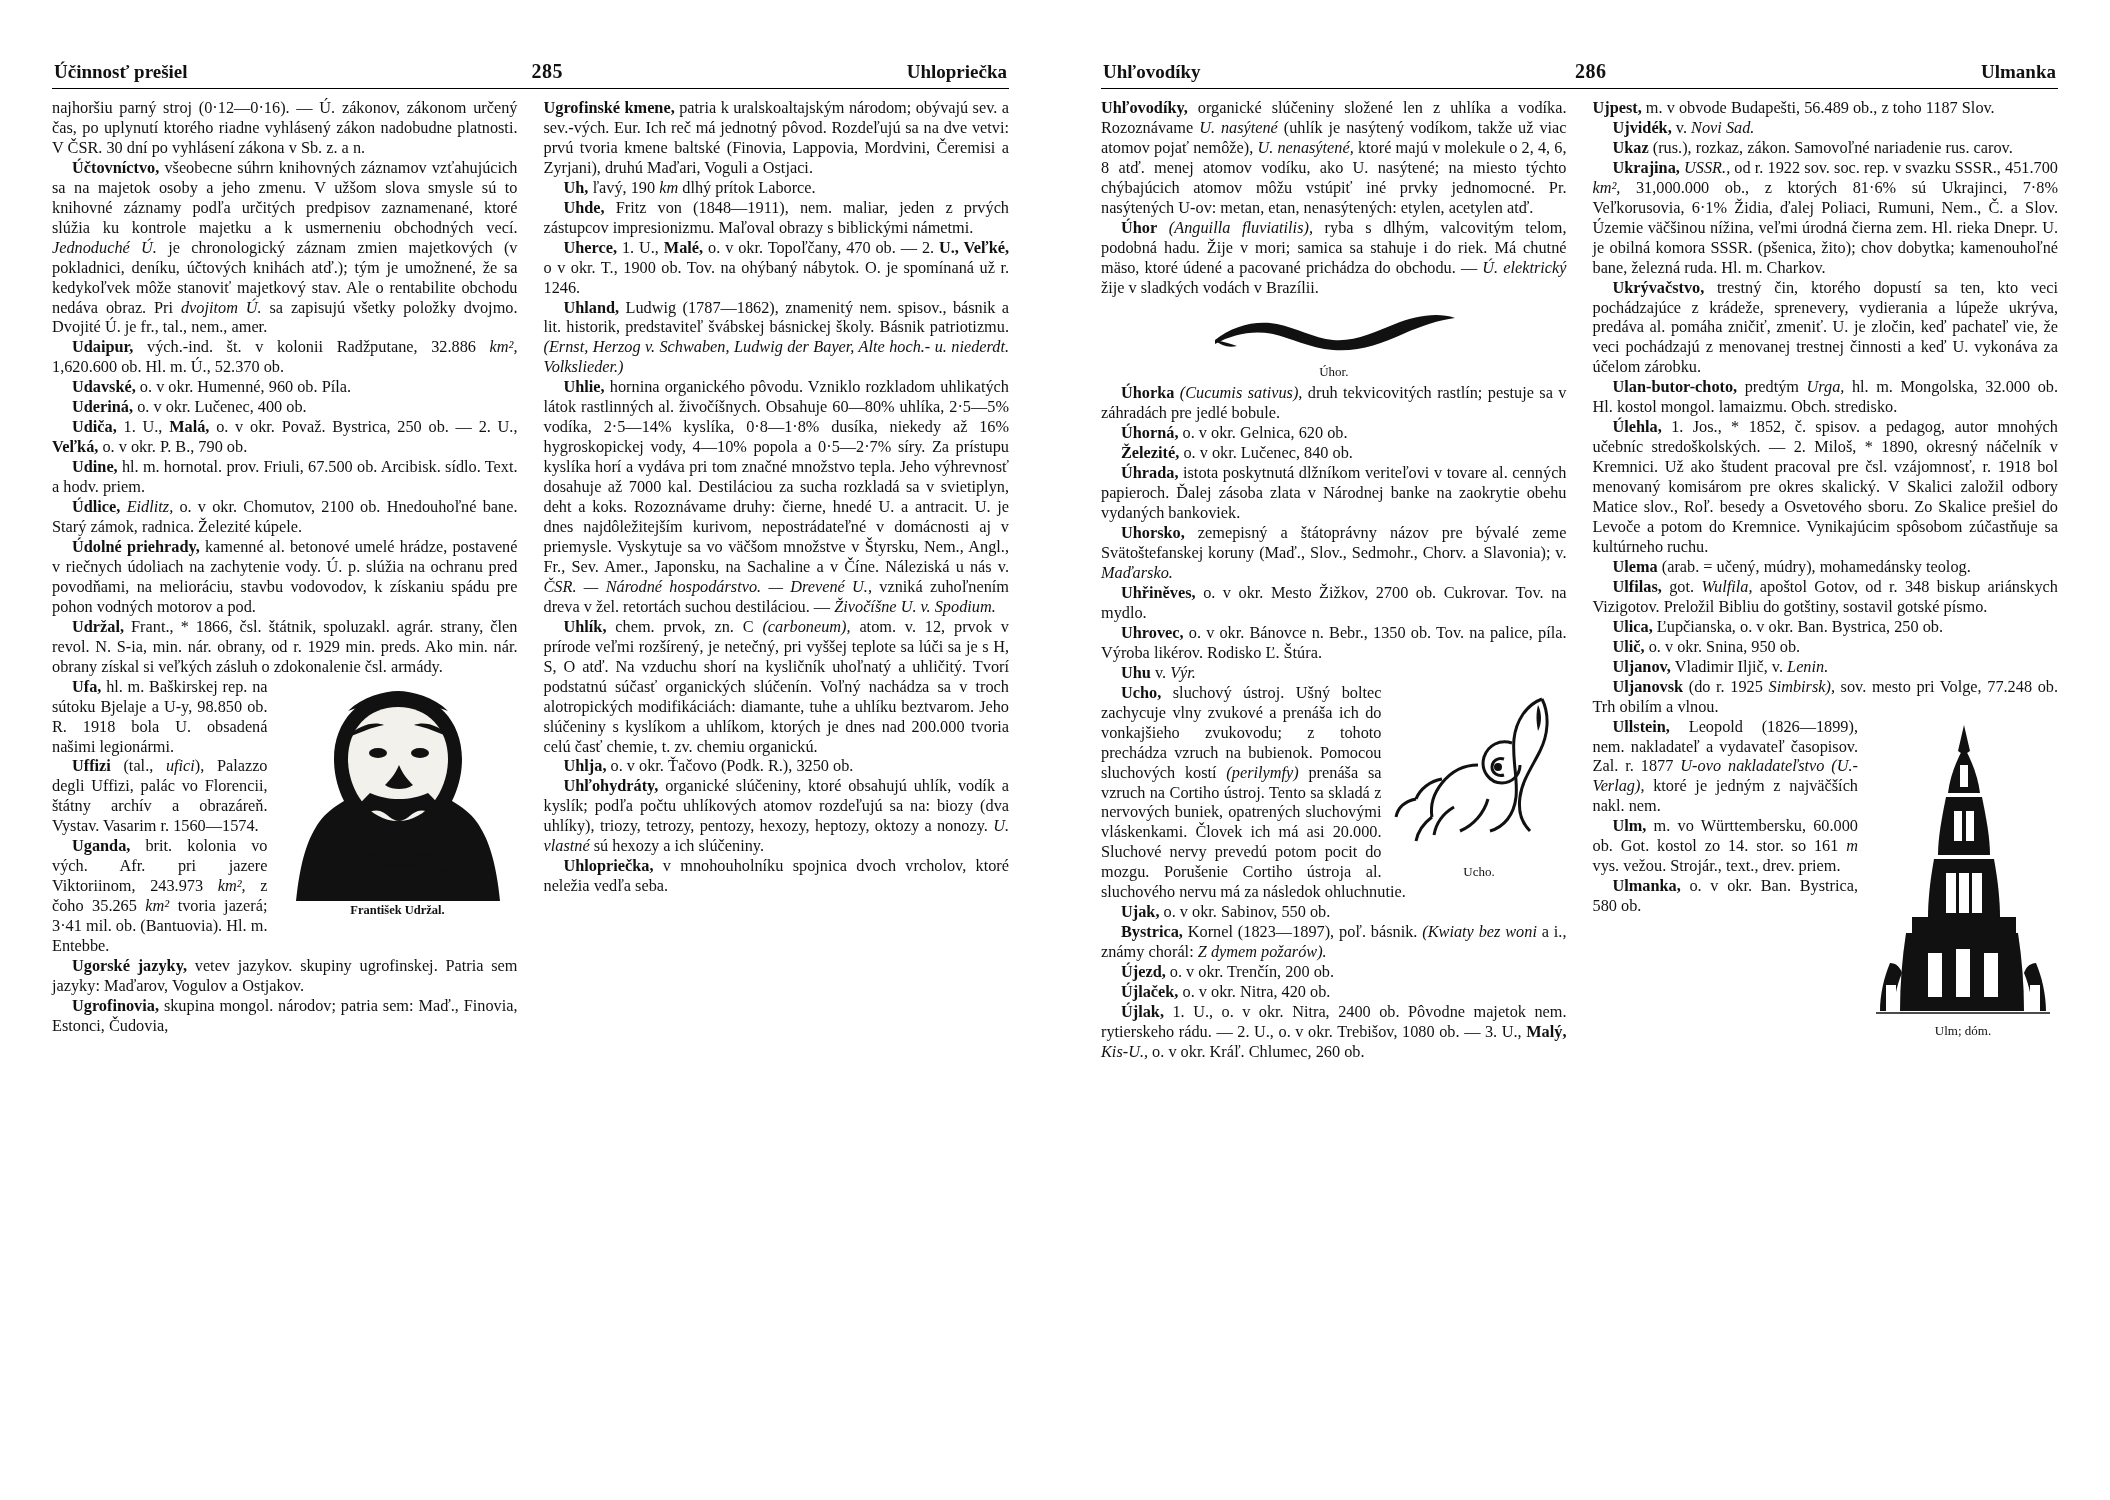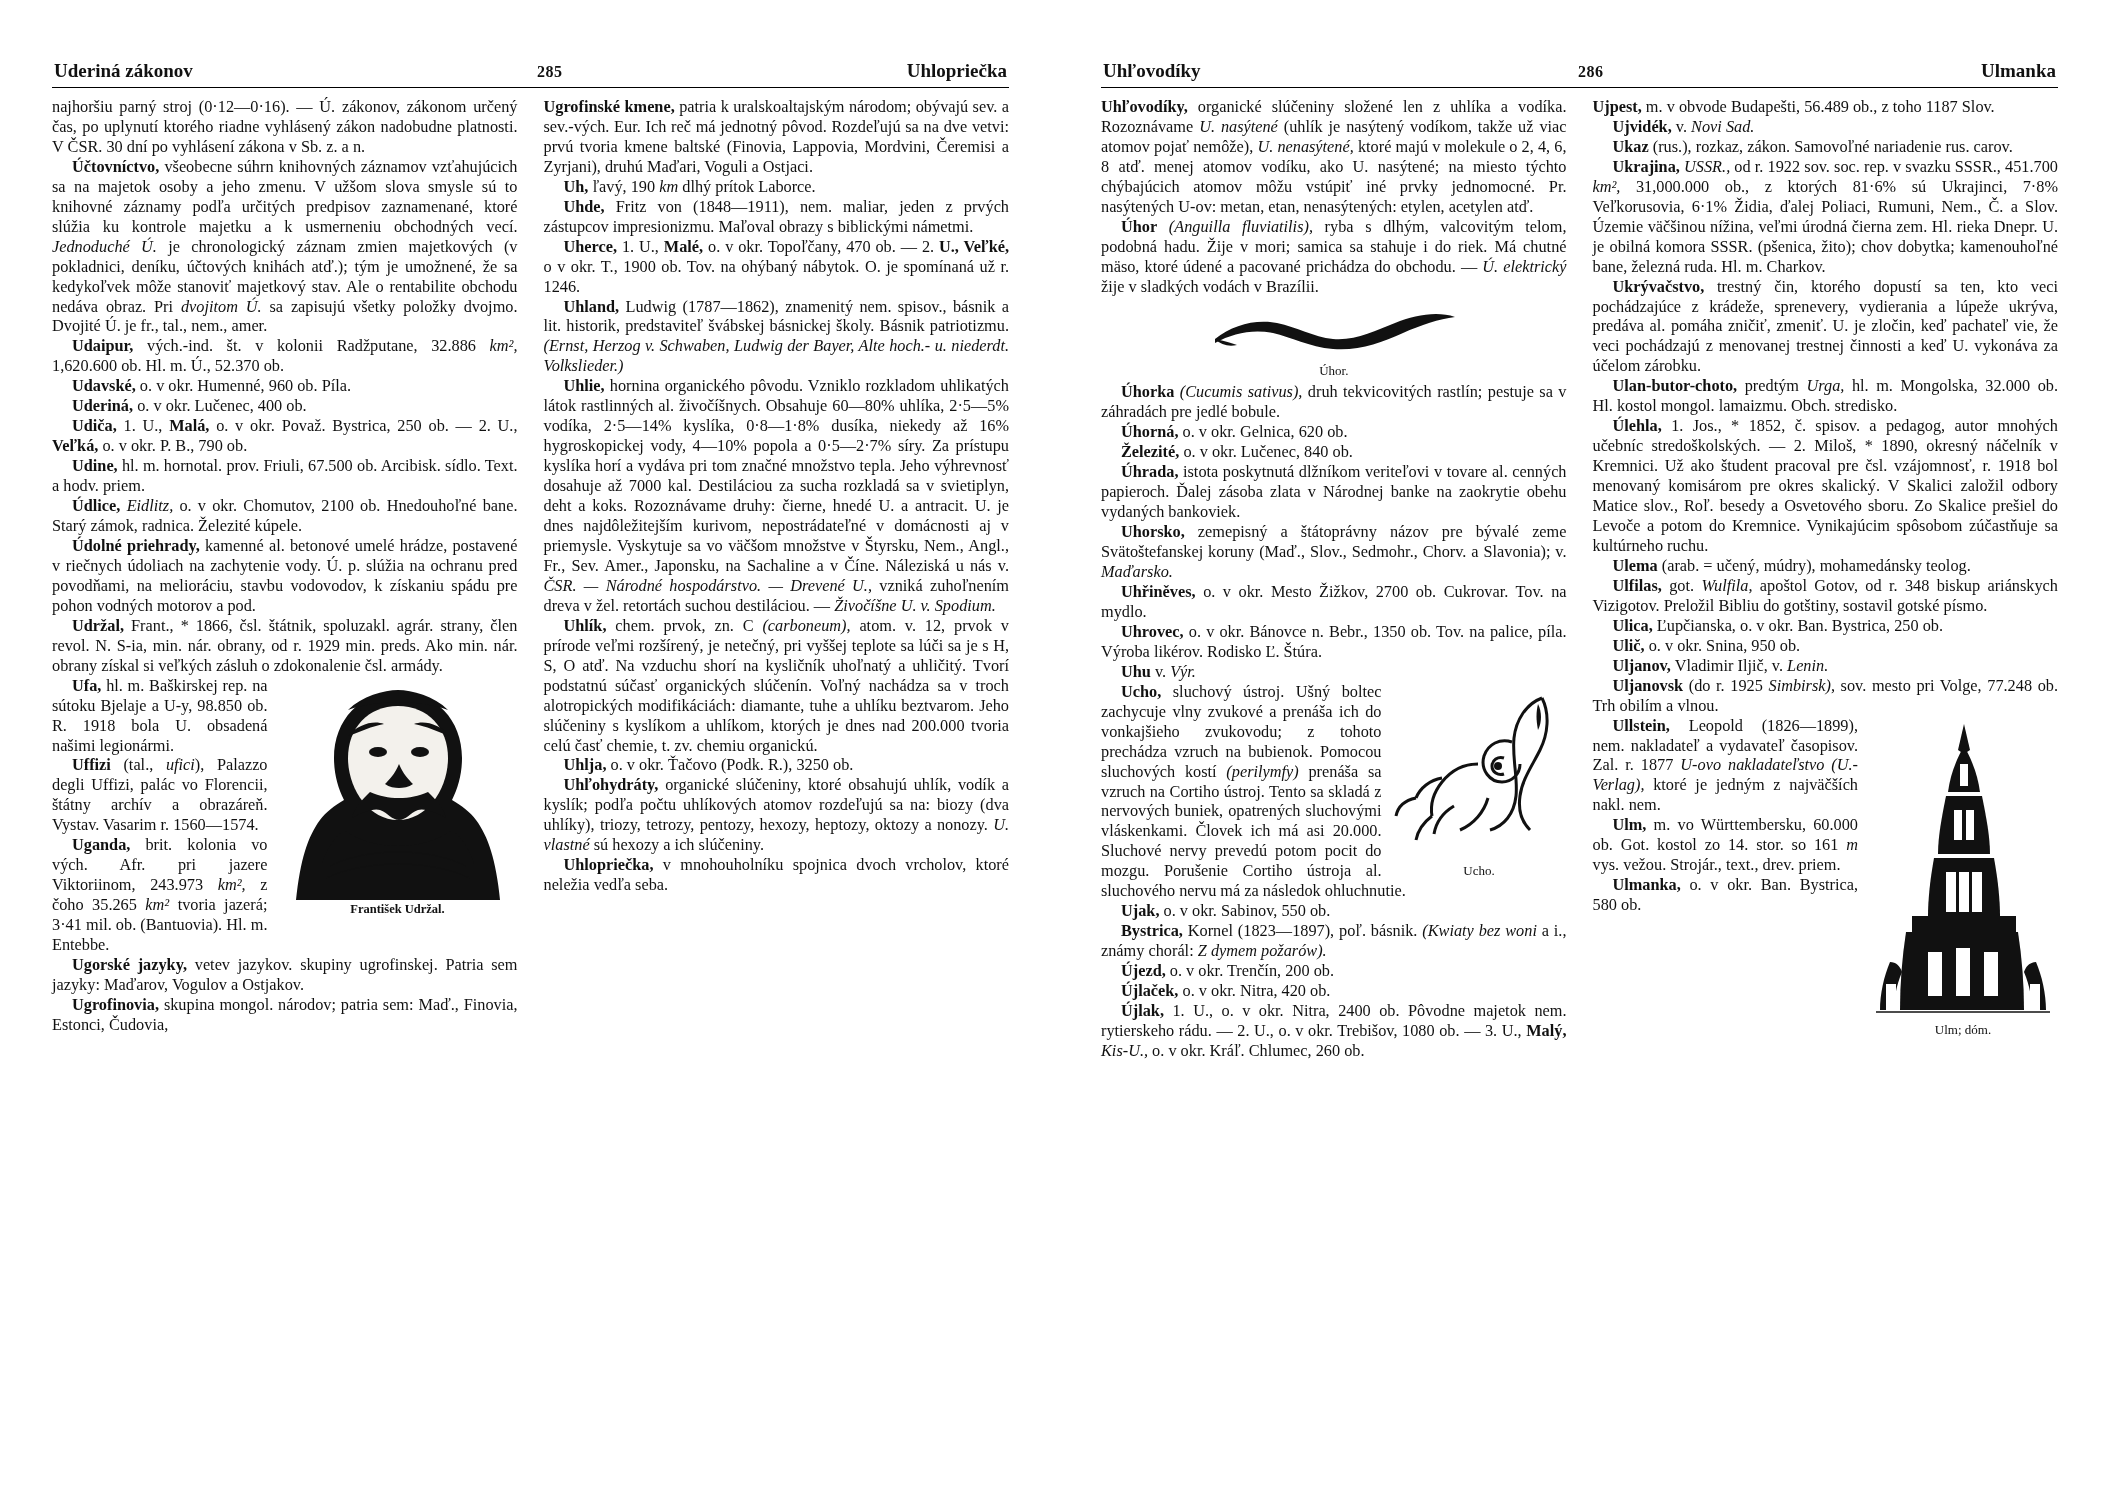--- a/index.html
+++ b/index.html
@@ -4,21 +4,21 @@
 <style>
   html,body{margin:0;padding:0;background:#fff;}
   body{width:2110px;height:1500px;font-family:"Liberation Serif",serif;color:#111;overflow:hidden;}
   .spread{display:flex;width:2110px;height:1500px;}
   .page{position:relative;box-sizing:border-box;width:1055px;height:1500px;padding:60px 52px 30px 52px;}
   .page.left{padding-right:46px;}
   .page.right{padding-left:46px;}
   .hdr{display:flex;align-items:baseline;justify-content:space-between;font-size:19px;padding:0 2px 5px 2px;}
   .hdr .h-left{font-weight:bold;}
   .hdr .h-right{font-weight:bold;text-align:center;}
-  .hdr .h-num{font-weight:bold;font-size:16px;letter-spacing:.5px;}
+  .hdr .h-num{font-weight:bold;font-size:20px;letter-spacing:.5px;}
   .rule{border-bottom:1.4px solid #000;margin:0 0 9px 0;}
   .cols{display:flex;gap:26px;height:1330px;}
   .col{width:50%;font-size:16.3px;line-height:1.225;text-align:justify;text-justify:inter-word;hyphens:auto;}
   .col p{margin:0;text-indent:20px;}
   .col p.noind{text-indent:0;}
   b{font-weight:bold;}
   i{font-style:italic;}
   .figwrap{margin:6px 0 4px 0;}
   .fig-right{float:right;margin:4px 0 2px 10px;}
   .fig-cap{font-size:12.5px;text-align:center;font-weight:bold;margin-top:2px;}
@@ -27,21 +27,21 @@
   .clearfix::after{content:"";display:table;clear:both;}
   .worm{margin:6px auto 0 auto;}
 </style>
 </head>
 <body>
 
 <div class="spread">
 
   <div class="page left">
     <div class="hdr">
-      <span class="h-left">Uderiná zákonov</span>
+      <span class="h-left">Účinnosť prešiel</span>
       <span class="h-num">285</span>
       <span class="h-right">Uhlopriečka</span>
     </div>
     <div class="rule"></div>
     <div class="cols">
       <div class="col" id="L0">
           <p class="noind">najhoršiu parný stroj (0·12—0·16). — Ú. zákonov, zákonom určený čas, po uplynutí ktorého riadne vyhlásený zákon nadobudne platnosti. V ČSR. 30 dní po vyhlásení zákona v Sb. z. a n.</p>
           <p class=""><b>Účtovníctvo,</b> všeobecne súhrn knihovných záznamov vzťahujúcich sa na majetok osoby a jeho zmenu. V užšom slova smysle sú to knihovné záznamy podľa určitých predpisov zaznamenané, ktoré slúžia ku kontrole majetku a k usmerneniu obchodných vecí. <i>Jednoduché Ú.</i> je chronologický záznam zmien majetkových (v pokladnici, deníku, účtových knihách atď.); tým je umožnené, že sa kedykoľvek môže stanoviť majetkový stav. Ale o rentabilite obchodu nedáva obraz. Pri <i>dvojitom Ú.</i> sa zapisujú všetky položky dvojmo. Dvojité Ú. je fr., tal., nem., amer.</p>
           <p class=""><b>Udaipur,</b> vých.-ind. št. v kolonii Radžputane, 32.886 <i>km²,</i> 1,620.600 ob. Hl. m. Ú., 52.370 ob.</p>
           <p class=""><b>Udavské,</b> o. v okr. Humenné, 960 ob. Píla.</p>

